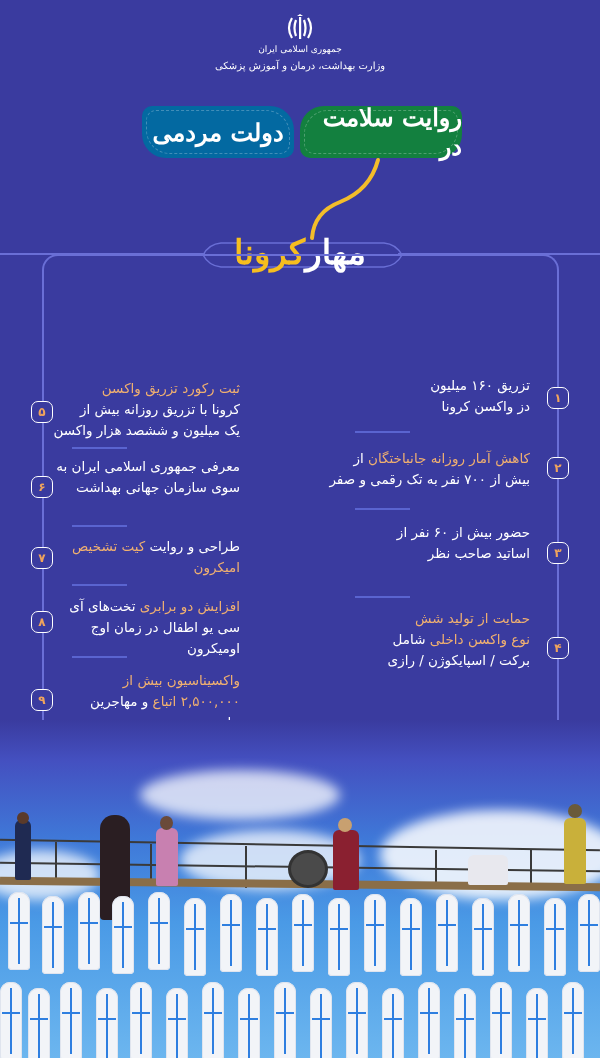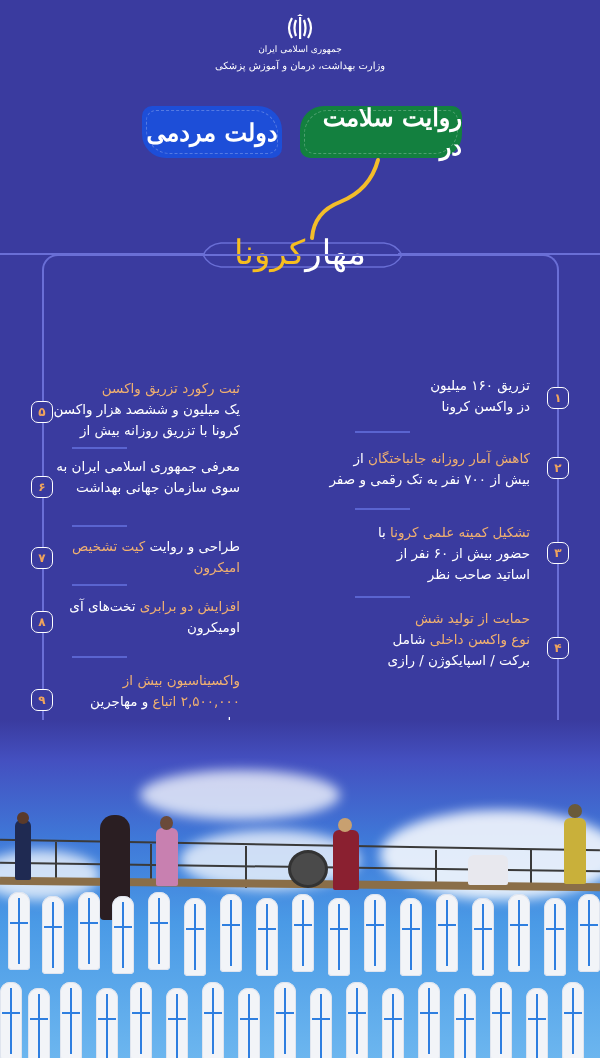--- a/index.html
+++ b/index.html
@@ -15,29 +15,29 @@
 
   
   .emblem { left: 283px; top: 14px; width: 34px; height: 30px; }
   .gov-line1 { left: 200px; width: 200px; top: 44px; text-align: center; font-family: "DejaVu Serif", serif; font-size: 9px; }
   .gov-line2 { left: 170px; width: 260px; top: 60px; text-align: center; font-family: "DejaVu Serif", serif; font-size: 10px; }
 
   
   .banner { top: 106px; height: 52px; display: flex; align-items: center; justify-content: center;
             font-family: "DejaVu Serif", serif; font-weight: bold; font-size: 24px; color: #fff; }
   .banner-green { left: 300px; width: 162px; background: #13803f; border-radius: 24px 10px 24px 10px; }
-  .banner-red { left: 142px; width: 140px; background: #1d4ed8; border-radius: 10px 24px 10px 24px; }
+  .banner-red { left: 142px; width: 152px; background: #0369a1; border-radius: 10px 24px 10px 24px; }
   .banner-inner { border: 1px dashed rgba(255,255,255,0.25); border-radius: inherit; position: absolute; inset: 4px; }
   .gold-swirl { left: 300px; top: 150px; width: 110px; height: 100px; }
 
   
   .title-line { top: 253px; height: 2px; background: #6a6fd6; }
   .cartouche { left: 195px; top: 238px; width: 215px; height: 34px; }
   .section-title { left: 200px; width: 200px; top: 232px; text-align: center; font-family: "DejaVu Serif", serif;
-                   font-weight: normal; font-size: 34px; }
+                   font-weight: bold; font-size: 34px; }
   .section-title .w1 { color: #ffffff; }
   .section-title .w2 { color: #f6be1f; }
 
   
   .frame { left: 42px; top: 254px; width: 517px; height: 600px; border: 2px solid #6a6fd6;
            border-bottom: none; border-radius: 16px 16px 0 0; }
 
   
   .item { font-size: 13.5px; line-height: 21px; text-align: right; }
   .hl { color: #f0b070; }
@@ -118,42 +118,41 @@
 <div class="abs item col-right" style="top:448px;">
   <div><span class="hl">کاهش آمار روزانه جانباختگان</span><span> از</span></div>
   <div>بیش از ۷۰۰ نفر به تک رقمی و صفر</div>
 </div>
 <div class="abs divider" style="left:355px;top:508px;"></div>
 
 <div class="abs badge" style="left:547px;top:542px;">
     <span>۳</span>
   </div>
 <div class="abs item col-right" style="top:522px;">
-  <div><span class="hl">تشکیل کمیته علمی کرونا</span><span> با</span></div>
   <div>حضور بیش از ۶۰ نفر از</div>
   <div>اساتید صاحب نظر</div>
 </div>
 <div class="abs divider" style="left:355px;top:596px;"></div>
 
 <div class="abs badge" style="left:547px;top:637px;">
     <span>۴</span>
   </div>
 <div class="abs item col-right" style="top:608px;">
   <div class="hl">حمایت از تولید شش</div>
   <div><span class="hl">نوع واکسن داخلی</span><span> شامل</span></div>
   <div>برکت / اسپایکوژن / رازی</div>
 </div>
 
 <div class="abs badge" style="left:31px;top:401px;">
     <span>۵</span>
   </div>
 <div class="abs item col-left" style="top:378px;">
   <div class="hl">ثبت رکورد تزریق واکسن</div>
+  <div>کرونا با تزریق روزانه بیش از</div>
   <div>یک میلیون و ششصد هزار واکسن</div>
-  <div>کرونا با تزریق روزانه بیش از</div>
 </div>
 <div class="abs divider" style="left:72px;top:447px;"></div>
 
 <div class="abs badge" style="left:31px;top:476px;">
     <span>۶</span>
   </div>
 <div class="abs item col-left" style="top:456px;">
   <div>معرفی جمهوری اسلامی ایران به</div>
   <div>سوی سازمان جهانی بهداشت</div>
 </div>
@@ -166,20 +165,21 @@
   <div><span>طراحی و روایت </span><span class="hl">کیت تشخیص</span></div>
   <div class="hl">امیکرون</div>
 </div>
 <div class="abs divider" style="left:72px;top:584px;"></div>
 
 <div class="abs badge" style="left:31px;top:611px;">
     <span>۸</span>
   </div>
 <div class="abs item col-left" style="top:596px;">
   <div><span class="hl">افزایش دو برابری</span><span> تخت‌های آی</span></div>
+  <div>سی یو اطفال در زمان اوج</div>
   <div>اومیکرون</div>
 </div>
 <div class="abs divider" style="left:72px;top:656px;"></div>
 
 <div class="abs badge" style="left:31px;top:689px;">
     <span>۹</span>
   </div>
 <div class="abs item col-left" style="top:670px;">
   <div class="hl">واکسیناسیون بیش از</div>
   <div><span class="hl">۲,۵۰۰,۰۰۰ اتباع</span><span> و مهاجرین</span></div>

